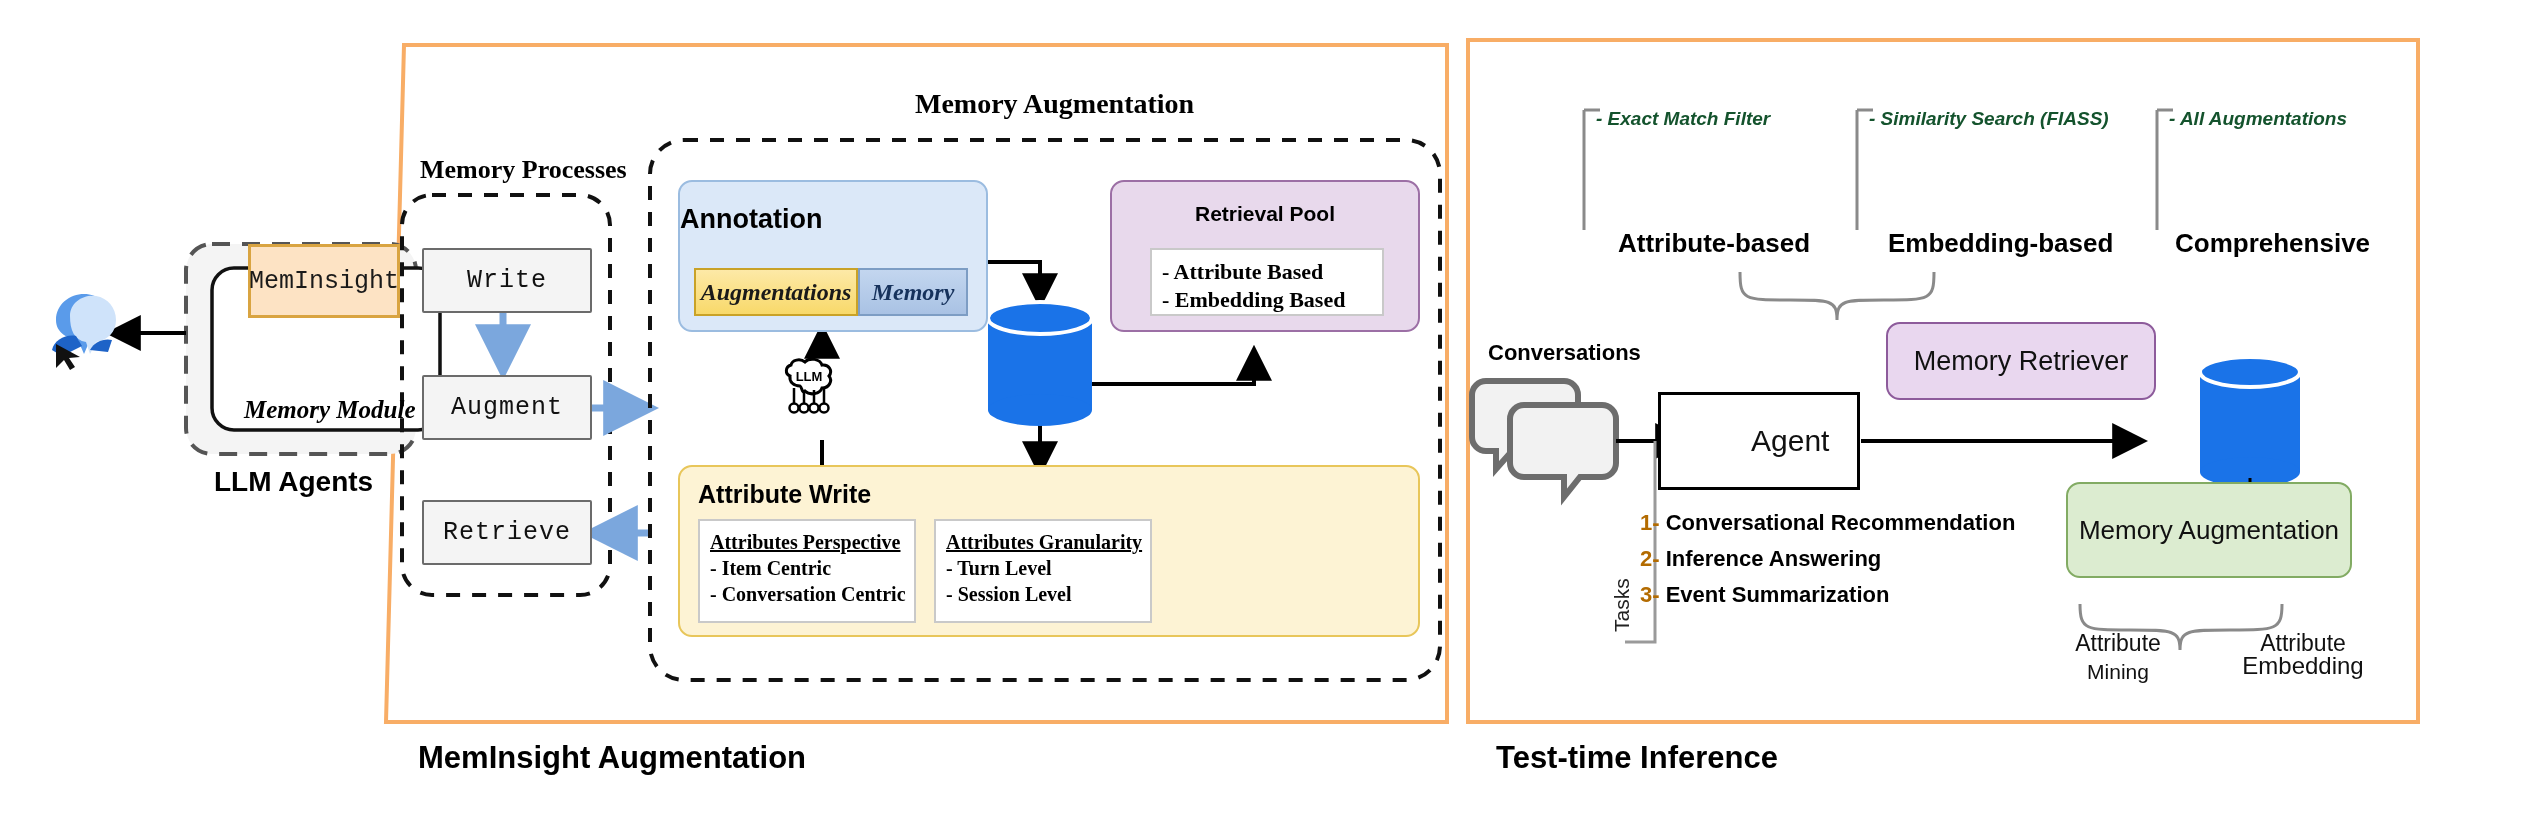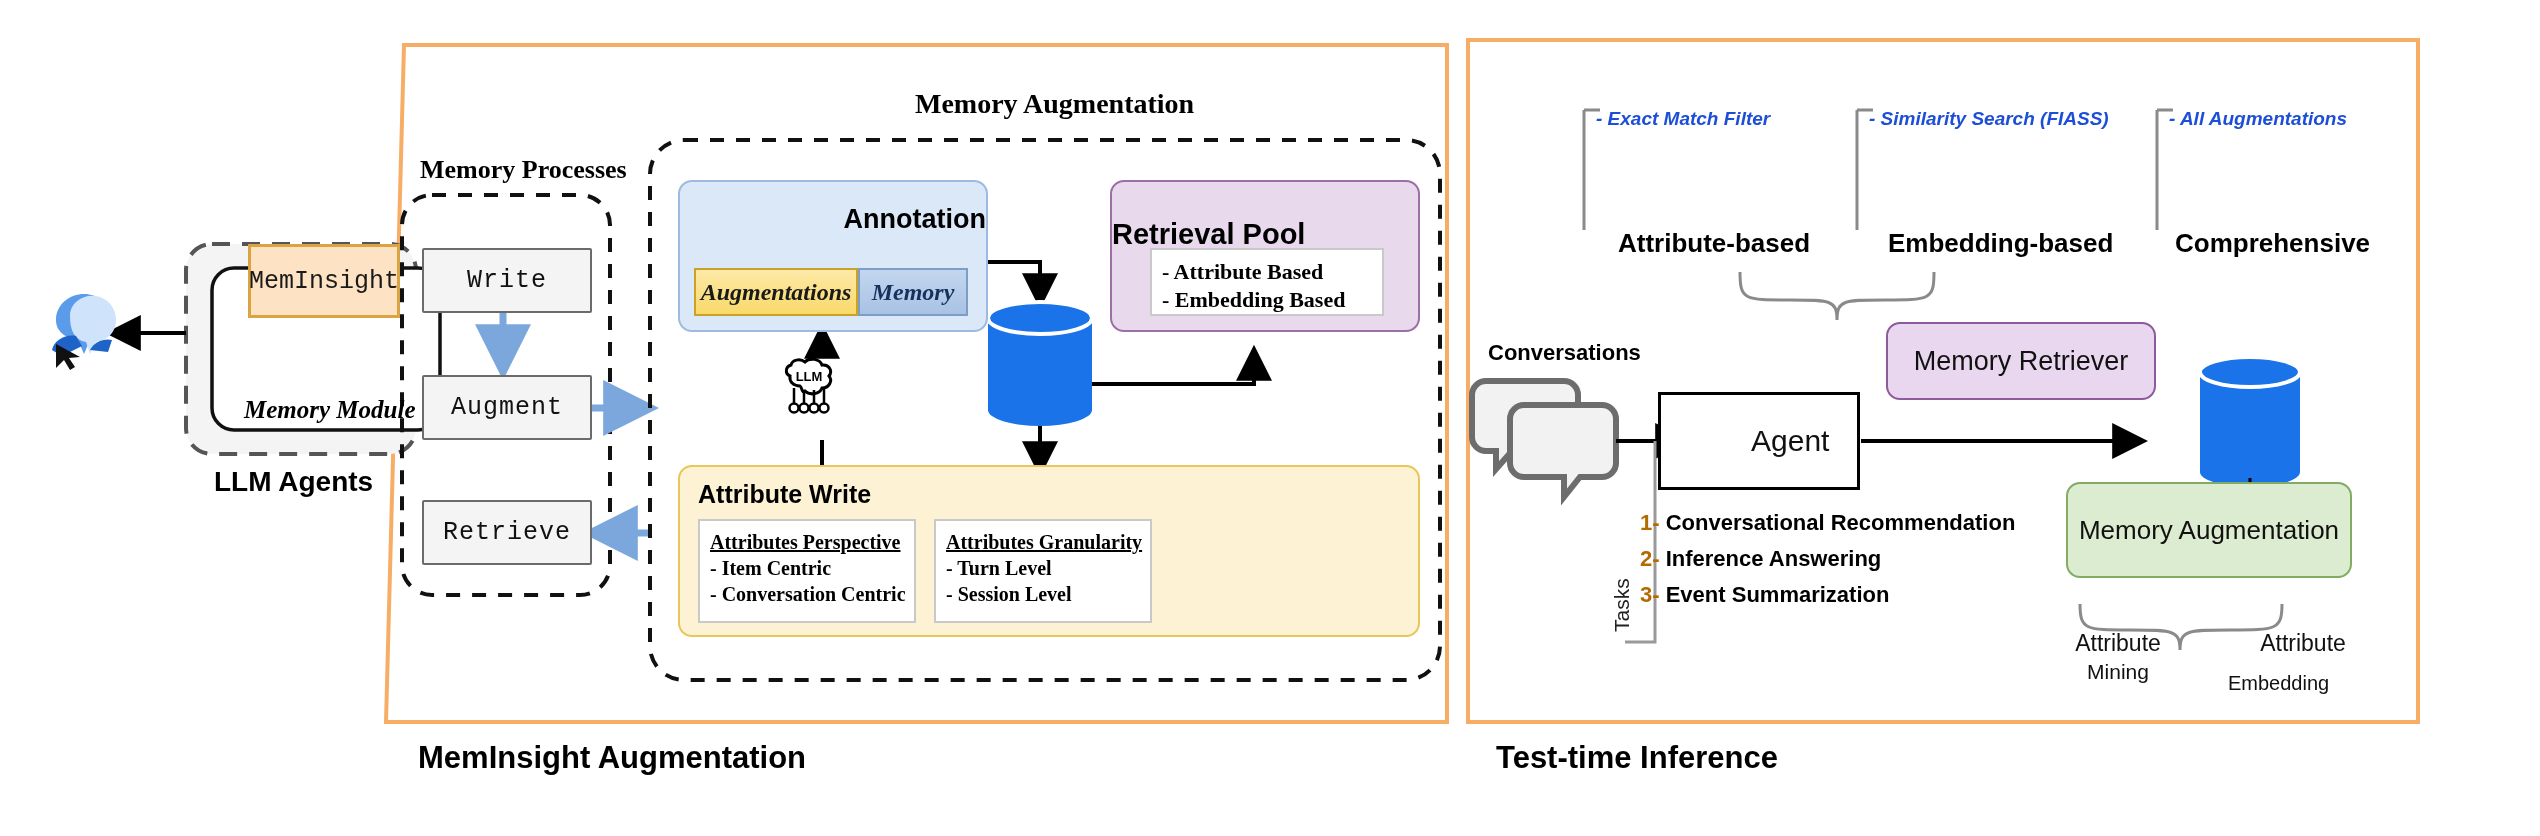--- a/index.html
+++ b/index.html
@@ -40,21 +40,21 @@
   .tag{position:absolute;box-sizing:border-box;display:flex;align-items:center;
        justify-content:center;font-family:"Liberation Serif","DejaVu Serif",serif;
        font-weight:bold;font-style:italic;font-size:24px;}
   .tag-aug{background:linear-gradient(#fde9a7,#f8d96a);border:2px solid #c9a227;color:#1a1a1a;}
   .tag-mem{background:linear-gradient(#c3d6ef,#a9c2e4);border:2px solid #7d9dc4;color:#16325c;}
 
   .cap{position:absolute;font-family:"Liberation Sans","DejaVu Sans",sans-serif;
        font-weight:bold;color:#000;white-space:nowrap;}
 
   .ital-gray{position:absolute;font-family:"Liberation Sans","DejaVu Sans",sans-serif;
-             font-style:italic;font-weight:bold;color:#1d4ed8;font-size:19px;white-space:nowrap;}
+             font-style:italic;font-weight:bold;color:#14532d;font-size:19px;white-space:nowrap;}
 
   .plain{position:absolute;white-space:nowrap;color:#111;
          font-family:"Liberation Sans","DejaVu Sans",sans-serif;}
 
   .tasks-line{position:absolute;white-space:nowrap;font-weight:bold;font-size:22px;color:#000;
               font-family:"Liberation Sans","DejaVu Sans",sans-serif;}
   .tasks-line b{color:#b36b00;}
 
   .vert-label{position:absolute;writing-mode:vertical-rl;transform:rotate(180deg);
               font-family:"Liberation Sans","DejaVu Sans",sans-serif;font-size:21px;color:#222;}
@@ -211,31 +211,31 @@
 <div class="mono-box box" style="left:422px;top:375px;width:170px;height:65px;">
   <span>Augment</span>
 </div>
 <div class="mono-box box" style="left:422px;top:500px;width:170px;height:65px;">
   <span>Retrieve</span>
 </div>
 
 <div class="serif-bold" style="position:absolute;left:915px;top:88px;font-size:28px;">Memory Augmentation</div>
 
 <div class="card card-annotation" style="left:678px;top:180px;width:310px;height:152px;">
-  <div class="sans-bold" style="position:absolute;left:0;right:0;top:22px;text-align:right;font-size:27px;">Annotation</div>
+  <div class="sans-bold" style="position:absolute;left:0;right:0;top:22px;text-align:left;font-size:27px;">Annotation</div>
   <div class="tag tag-aug" style="left:14px;top:86px;width:164px;height:48px;">
     <span>Augmentations</span>
   </div>
   <div class="tag tag-mem" style="left:178px;top:86px;width:110px;height:48px;">
     <span>Memory</span>
   </div>
 </div>
 
 <div class="card card-retrieval" style="left:1110px;top:180px;width:310px;height:152px;">
-  <div class="sans-bold" style="position:absolute;left:0;right:0;top:36px;text-align:left;font-size:29px;">Retrieval Pool</div>
+  <div class="sans-bold" style="position:absolute;left:0;right:0;top:20px;text-align:center;font-size:21px;">Retrieval Pool</div>
   <div class="white-list" style="left:38px;top:66px;width:234px;height:68px;font-size:22px;line-height:28px;">
     <span class="li">- Attribute Based</span>
     <span class="li">- Embedding Based</span>
   </div>
 </div>
 
 <div class="card card-mining" style="left:678px;top:465px;width:742px;height:172px;">
   <div class="sans-bold" style="position:absolute;left:18px;top:13px;font-size:25px;">Attribute Write</div>
 
   <div class="white-list" style="left:254px;top:52px;width:218px;height:104px;font-size:20px;line-height:26px;">
@@ -289,15 +289,15 @@
 </div>
 
 <div class="card card-memaug" style="left:2066px;top:482px;width:286px;height:96px;
      display:flex;align-items:center;justify-content:center;">
   <span class="plain" style="position:static;font-size:26px;">Memory Augmentation</span>
 </div>
 
 <div class="plain" style="left:2058px;top:630px;font-size:23px;text-align:center;width:120px;">Attribute</div>
 <div class="plain" style="left:2058px;top:660px;font-size:21px;text-align:center;width:120px;">Mining</div>
 <div class="plain" style="left:2228px;top:630px;font-size:23px;text-align:center;width:150px;">Attribute</div>
-<div class="plain" style="left:2228px;top:672px;font-size:20px;width:150px;">Embedding</div>
+<div class="plain" style="left:2228px;top:652px;font-size:24px;text-align:center;width:150px;">Embedding</div>
 
 <div class="cap" style="left:1496px;top:740px;font-size:31px;">Test-time Inference</div>
 
 </body></html>

